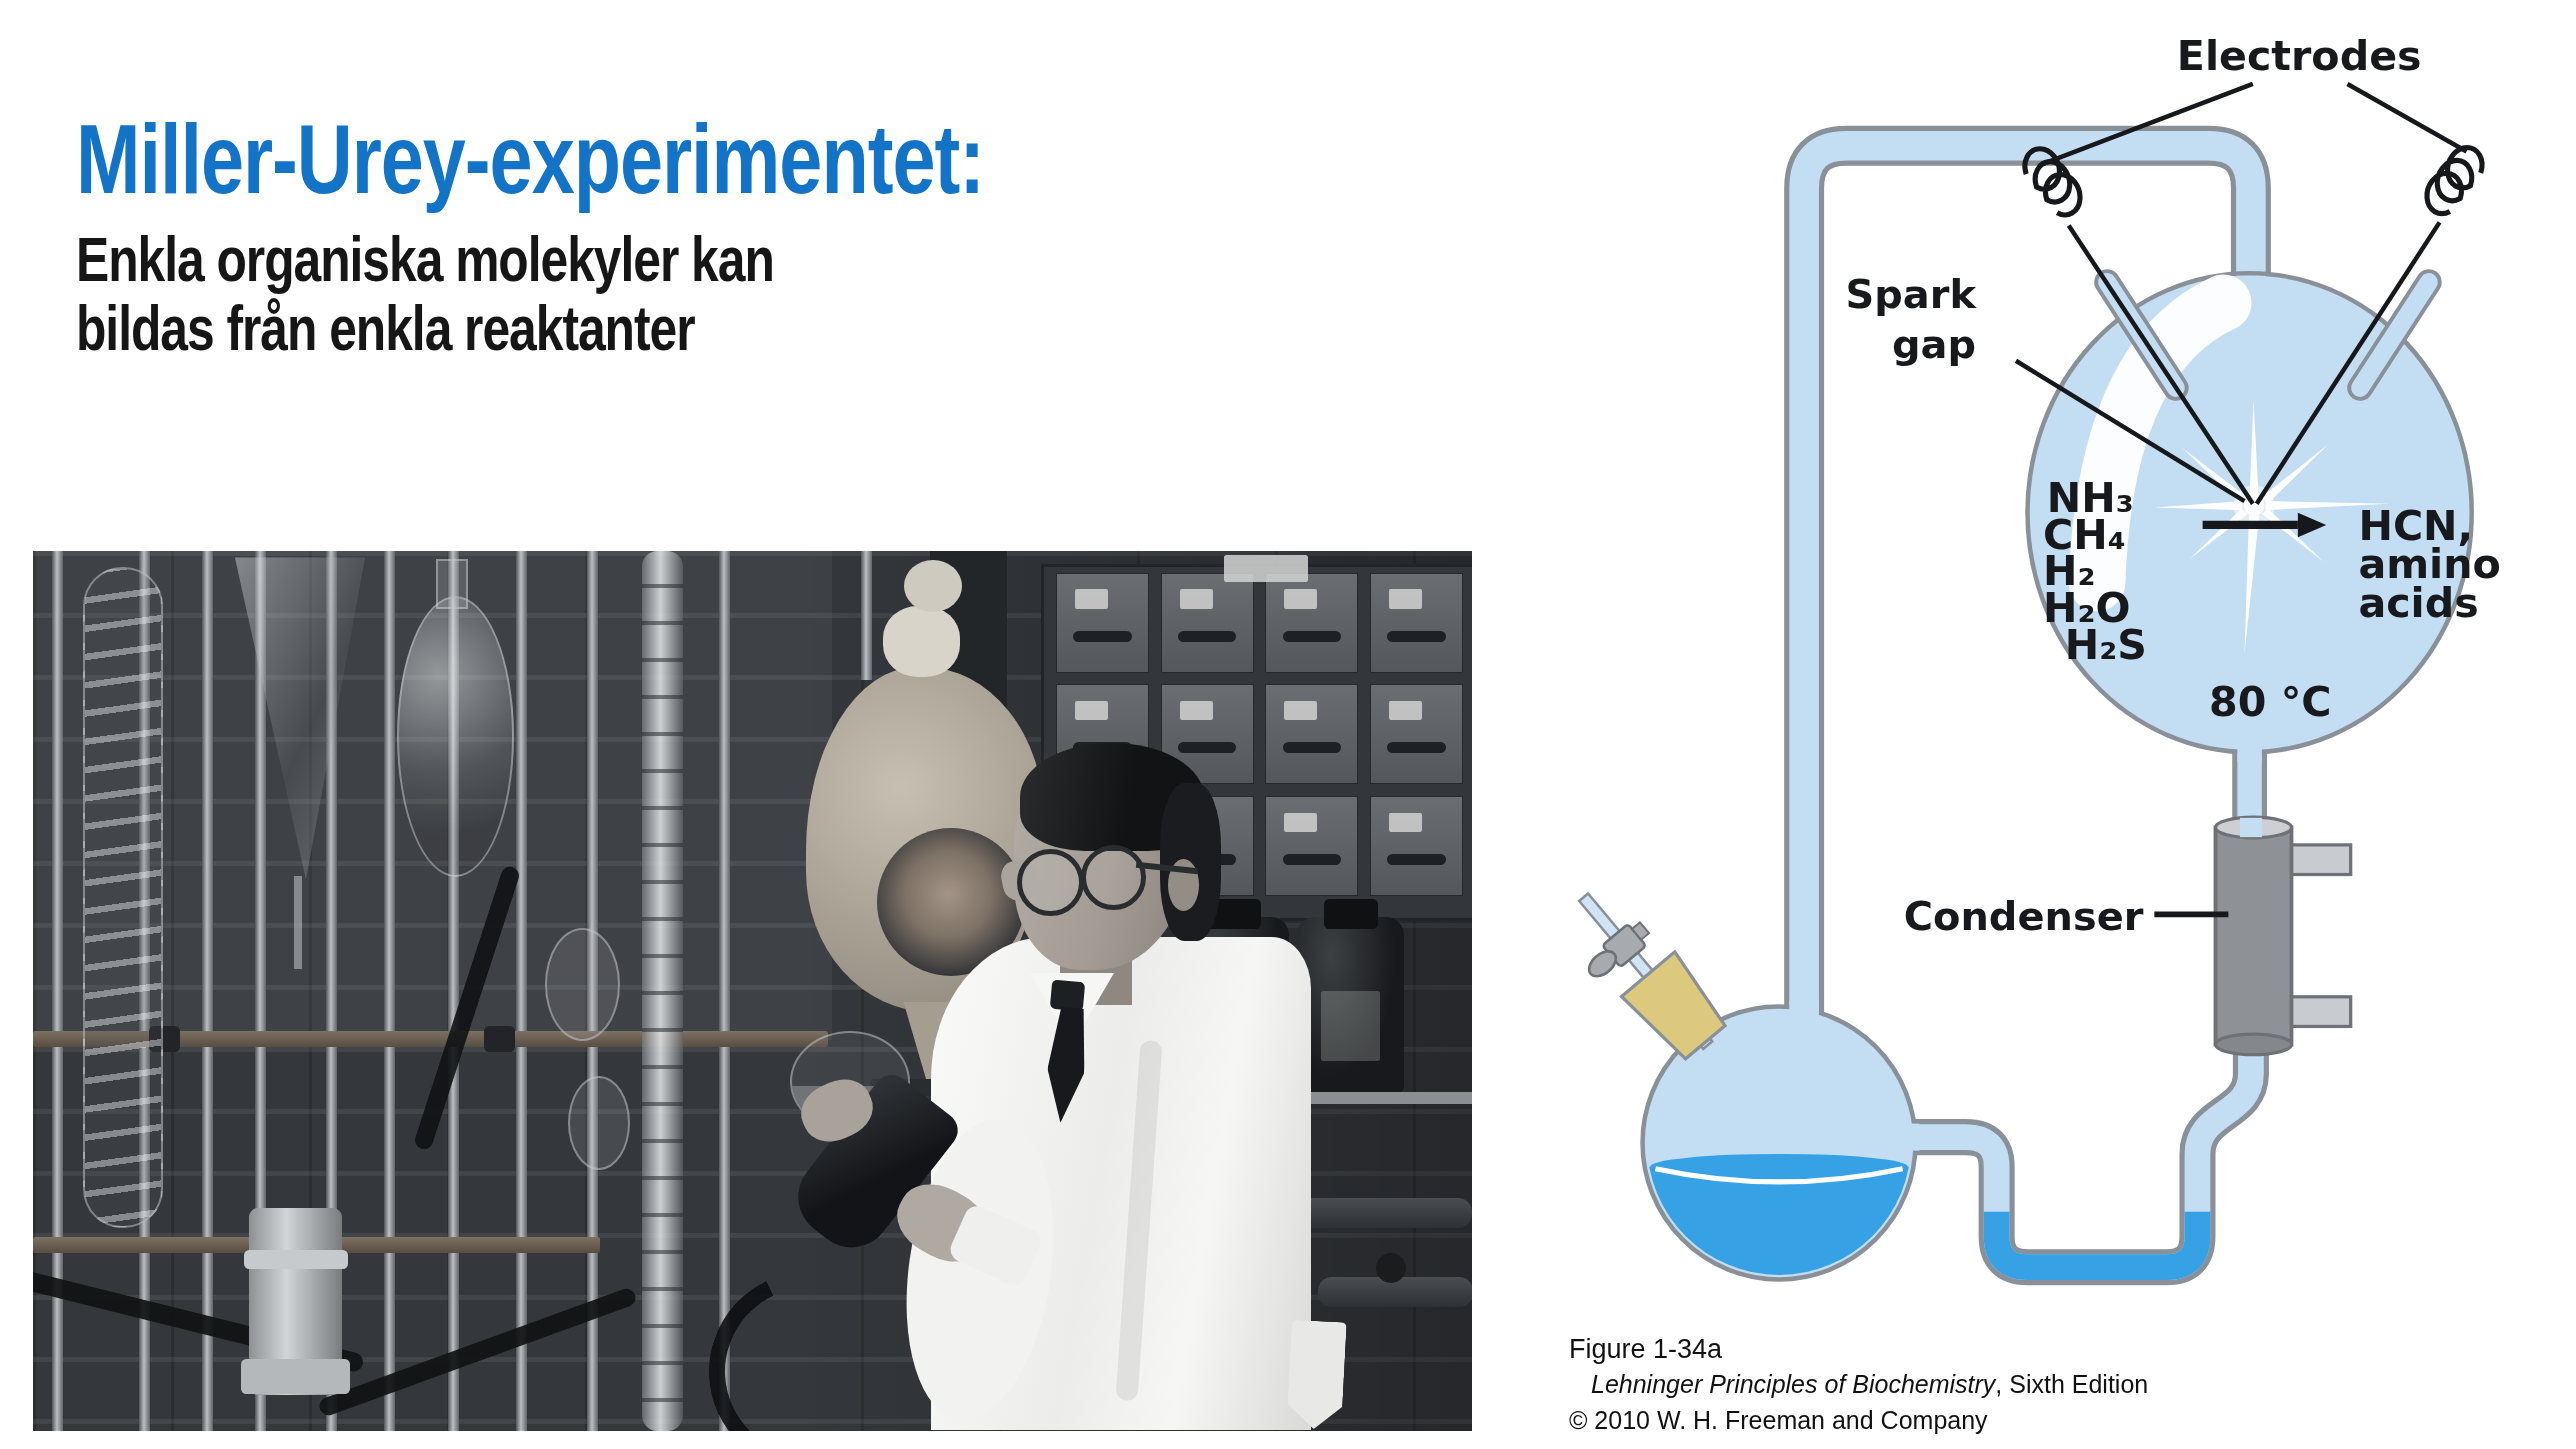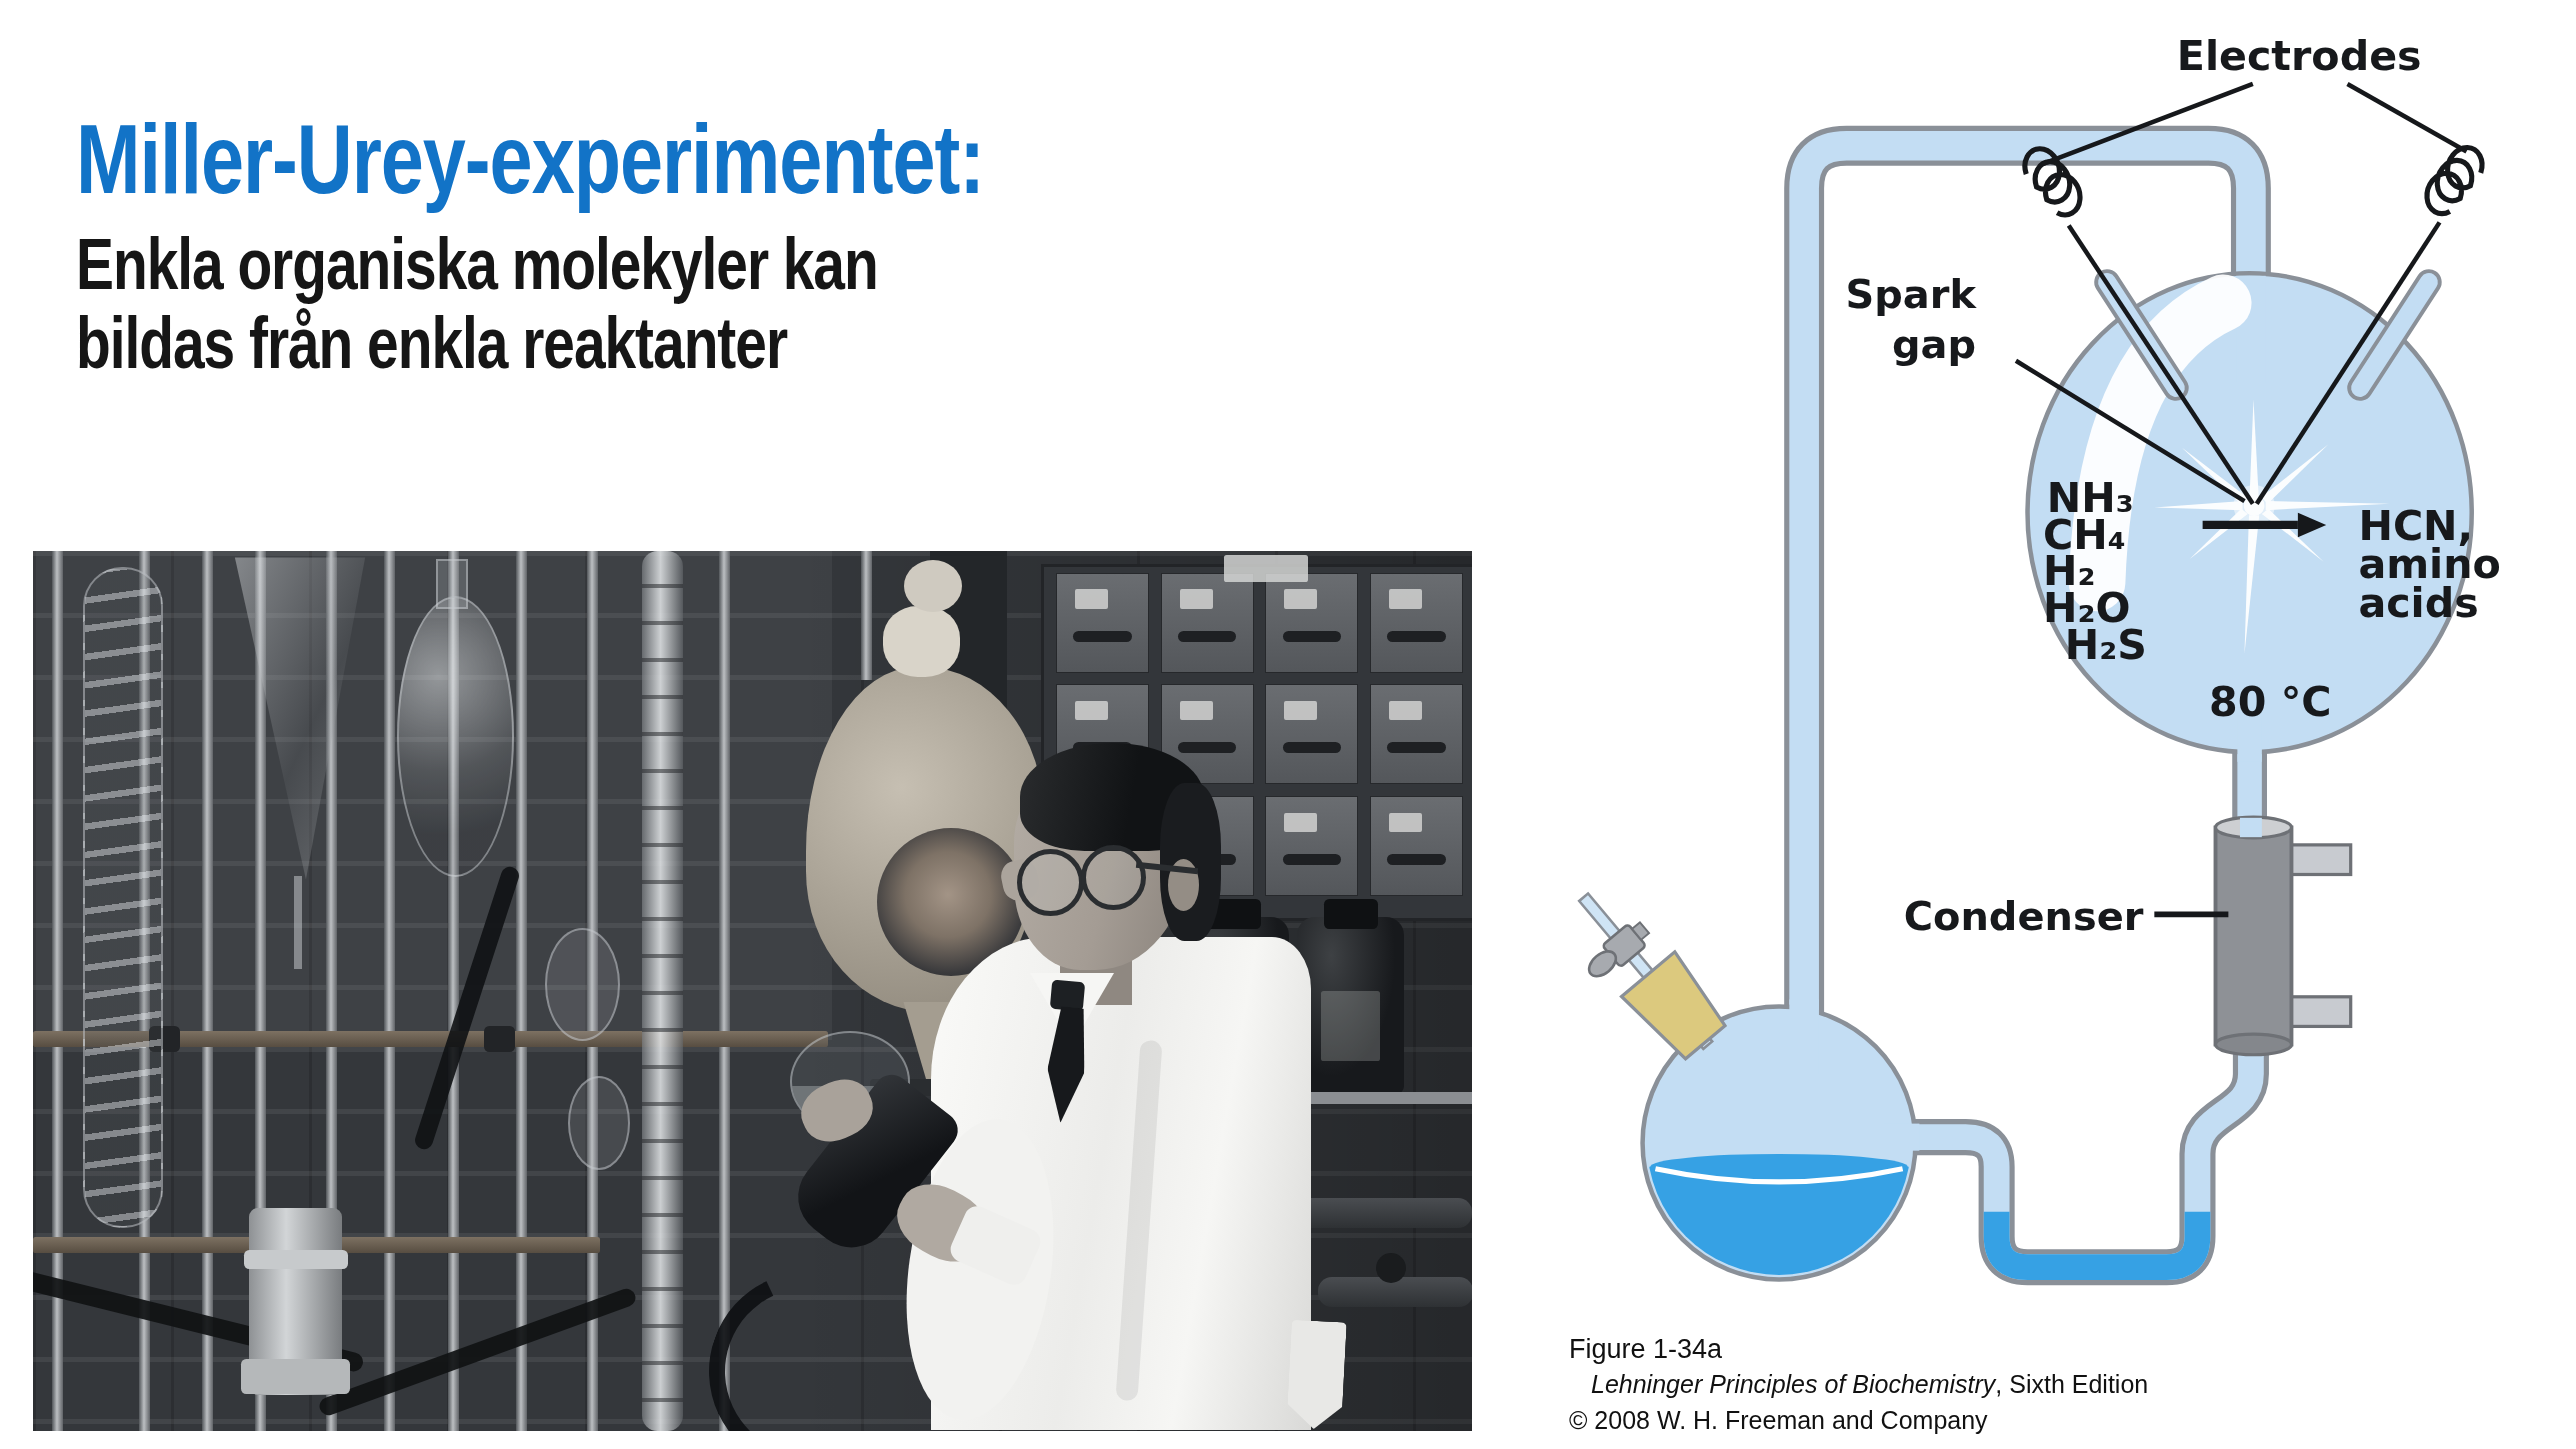--- a/index.html
+++ b/index.html
@@ -2,21 +2,21 @@
 <html style="font-size:10.3px"><head>
 <meta charset="utf-8">
 <style>
   html,body{margin:0;padding:0;background:#fff;}
   #slide{position:relative;width:2576px;height:1449px;background:#ffffff;overflow:hidden;
          font-family:"Liberation Sans",sans-serif;}
   .abs{position:absolute;}
   
   #title{left:76px;top:103px;font-size:98px;font-weight:700;color:#1273C7;
          white-space:nowrap;letter-spacing:-1.3px;}
-  #subtitle{left:76px;top:225px;font-size:72px;font-weight:700;color:#161616;
+  #subtitle{left:76px;top:225px;font-size:63px;font-weight:700;color:#161616;
             line-height:1.10;letter-spacing:-1.3px;text-decoration:underline;}
   .squeeze{display:inline-block;transform:scaleX(0.79);transform-origin:0 50%;white-space:nowrap;}
   
   .cap{left:1569px;color:#111;white-space:nowrap;}
   #cap1{top:1334px;font-size:27px;font-weight:400;}
   #cap2{top:1370px;font-size:25px;margin-left:22px;}
   #cap2 .bookit{font-style:italic;}
   #cap3{top:1406px;font-size:25px;}
   
   #diagram{left:1546px;top:0;width:1030px;height:1449px;}
@@ -297,16 +297,16 @@
     <text x="1262" y="898" font-size="64">amino</text>
     <text x="1262" y="958" font-size="64">acids</text>
     <text x="1030" y="1112" font-size="64">80 °C</text>
     <text x="928" y="1444" font-size="62" text-anchor="end">Condenser</text>
   </svg>
 
   <div class="abs cap" id="cap1">Figure 1-34a</div>
   <div class="abs cap" id="cap2">
     <span class="bookit">Lehninger Principles of Biochemistry</span><span>, Sixth Edition</span>
   </div>
-  <div class="abs cap" id="cap3">© 2008 W. H. Freeman and Company</div>
+  <div class="abs cap" id="cap3">© 2010 W. H. Freeman and Company</div>
 
 </div>
 
 
 </body></html>

